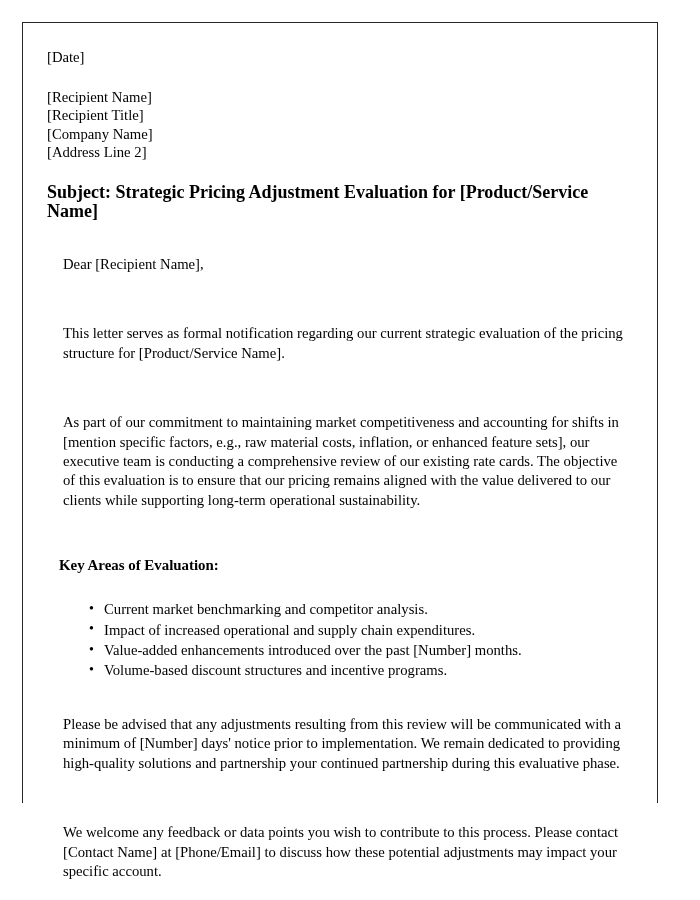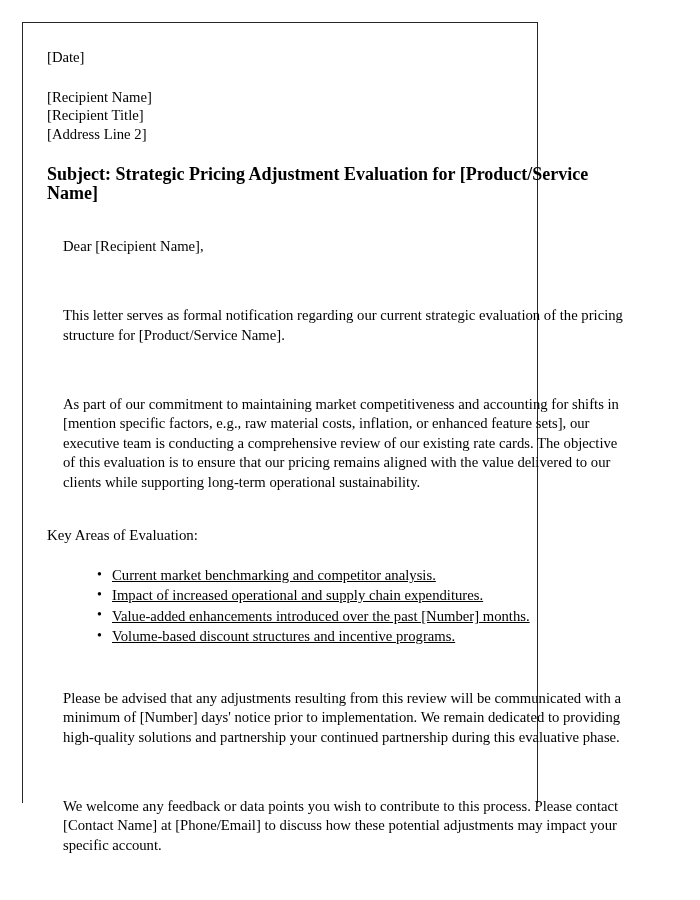--- a/index.html
+++ b/index.html
@@ -12,21 +12,21 @@
     height: 900px;
     overflow: hidden;
     font-family: "Liberation Serif", "DejaVu Serif", serif;
     color: #000000;
   }
 
   #page {
     position: absolute;
     left: 22px;
     top: 22px;
-    width: 516px;
+    width: 636px;
     height: 781px;
     box-sizing: border-box;
     border-left: 1.5px solid #262626;
     border-right: 1.5px solid #262626;
     border-top: 1.5px solid #262626;
     border-bottom: none;
     background: #ffffff;
   }
 
   #content {
@@ -56,29 +56,28 @@
   .subject {
     font-size: 18px;
     line-height: 19px;
     font-weight: bold;
     margin: 0;
   }
 
   .heading {
     font-size: 14.9px;
     line-height: 19px;
-    font-weight: normal;
-    margin: 0;
+    font-weight: bold;
+    margin: 12px;
   }
 
   ul.bullets {
-    margin: 8px;
+    margin: 0;
     padding: 0 0 0 42px;
     list-style: none;
-    text-decoration: underline;
   }
   ul.bullets li {
     font-size: 14.7px;
     line-height: 20.4px;
     position: relative;
     padding-left: 15px;
     white-space: nowrap;
   }
   ul.bullets li::before {
     content: "\2022";
@@ -94,20 +93,21 @@
 <div id="page">
   <div id="content">
 
     <div class="line">[Date]</div>
 
     <div class="gap-lg"></div>
 
     <div>
       <div class="line">[Recipient Name]</div>
       <div class="line">[Recipient Title]</div>
+      <div class="line">[Company Name]</div>
       <div class="line">[Address Line 2]</div>
     </div>
 
     <div class="gap-lg"></div>
 
     <div class="subject">Subject: Strategic Pricing Adjustment Evaluation for [Product/Service Name]</div>
 
     <div class="gap-md"></div>
 
     <div class="para">Dear [Recipient Name],</div>

